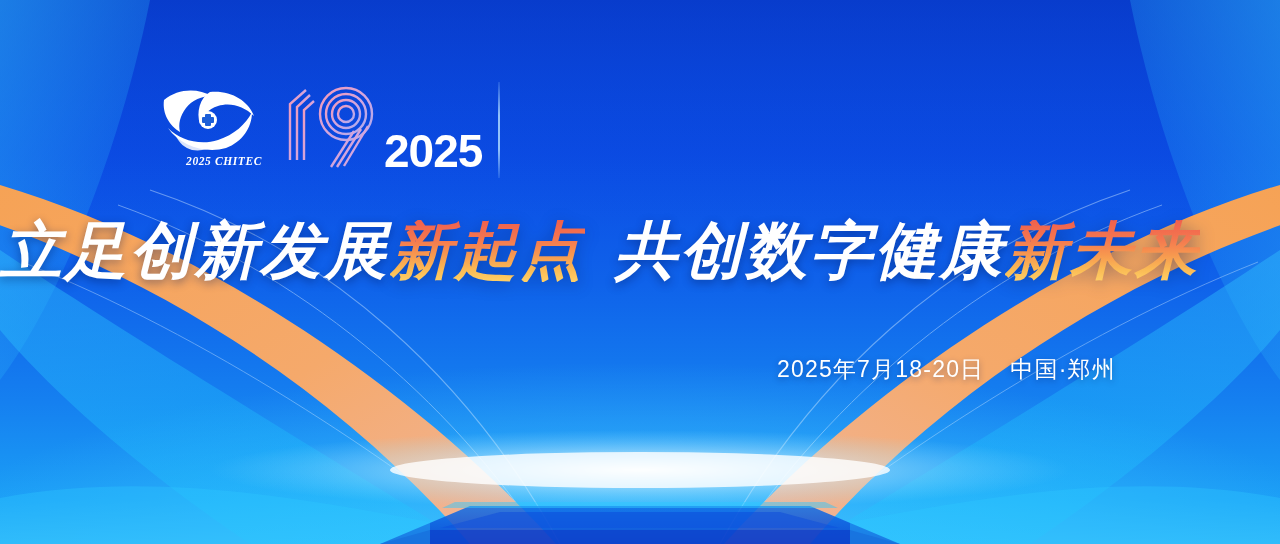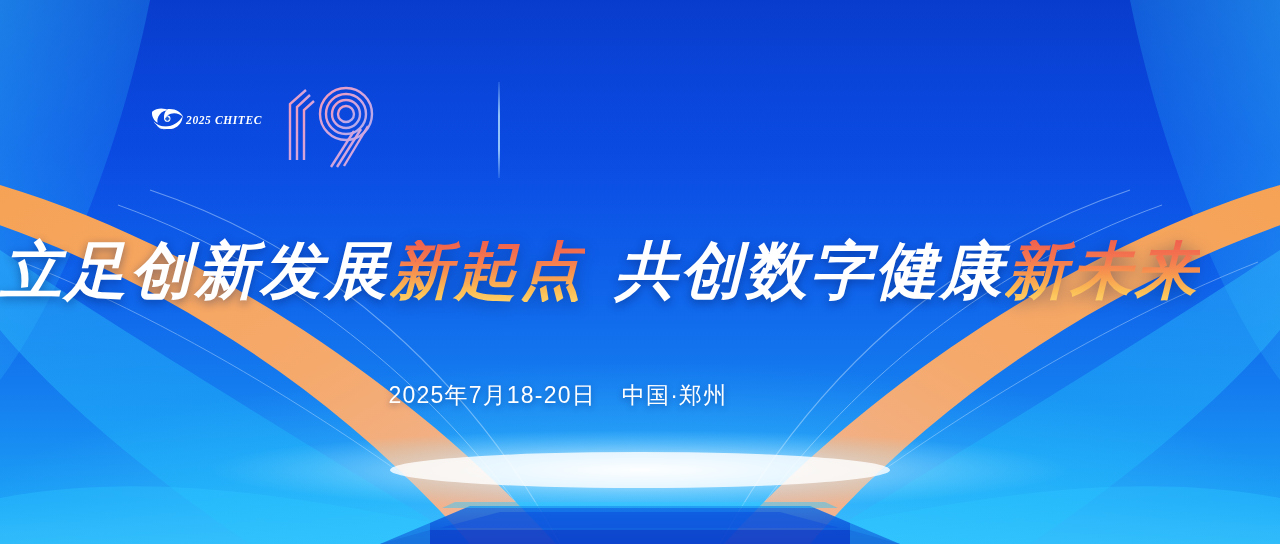--- a/index.html
+++ b/index.html
@@ -9,21 +9,21 @@
     background:
       radial-gradient(120% 80% at 50% 105%, #3fc2ff 0%, rgba(63,194,255,0) 48%),
       linear-gradient(180deg,#0a47dc 0%,#0b4ce4 28%,#0f62ea 52%,#1580f0 74%,#1b9ff6 92%,#30b4f8 100%);
   }
   .layer{position:absolute;inset:0;}
   svg.layer{width:1280px;height:544px;display:block;}
 
   
   #header{position:absolute;left:150px;top:78px;display:flex;align-items:flex-start;}
 
-  #logo-block{width:112px;display:flex;flex-direction:row;align-items:center;padding-top:6px;}
+  #logo-block{width:112px;display:flex;flex-direction:column;align-items:flex-end;padding-top:6px;}
   #logo-mark{width:104px;height:68px;}
   #logo-wordmark{
     margin-top:3px;font-size:11.5px;letter-spacing:.6px;color:#ffffff;
     font-family:"Liberation Serif","DejaVu Serif",serif;font-weight:bold;font-style:italic;
     white-space:nowrap;
   }
 
   #nineteen-block{position:relative;margin-left:18px;width:200px;height:100px;}
   #nineteen-svg{position:absolute;left:0;top:-4px;}
   #year-2025{
@@ -39,42 +39,42 @@
     color:#ffffff;font-size:31px;font-weight:bold;line-height:1.24;letter-spacing:.5px;
     white-space:nowrap;text-shadow:0 1px 3px rgba(0,20,80,.35);
   }
   #subtitle-en{
     margin-top:7px;color:#bcd9ff;font-size:10.4px;font-weight:bold;letter-spacing:.32px;
     white-space:nowrap;
   }
 
   
   #slogan{
-    position:absolute;top:240px;left:0;width:1172px;text-align:center;
+    position:absolute;top:220px;left:0;width:1172px;text-align:center;
     white-space:nowrap;
   }
   #slogan .seg{
     display:inline-block;font-size:62px;line-height:1;font-weight:bold;font-style:italic;
     font-family:"Liberation Serif","DejaVu Serif",serif;letter-spacing:3px;
   }
   #slogan .w{
     color:#ffffff;
     text-shadow:0 3px 10px rgba(0,25,90,.45);
   }
   #slogan .o{
     background:linear-gradient(180deg,#f0604d 0%,#f4764f 30%,#f79a4f 58%,#fbbd56 82%,#ffd066 100%);
     -webkit-background-clip:text;background-clip:text;color:transparent;
     -webkit-text-fill-color:transparent;
     filter:drop-shadow(0 3px 8px rgba(0,25,90,.4));
   }
   #slogan .gap{display:inline-block;width:30px;}
 
   
   #dateline{
-    position:absolute;top:380px;left:0;width:1116px;text-align:center;
+    position:absolute;top:354px;left:0;width:1116px;text-align:right;
     color:#ffffff;font-size:23px;letter-spacing:1.2px;white-space:nowrap;
     text-shadow:0 2px 6px rgba(0,25,90,.4);
   }
   #dateline .sp{display:inline-block;width:26px;}
 </style>
 </head>
 <body>
 
 <div id="banner">
 
@@ -222,20 +222,21 @@
           <path d="M117,56 L128,56"></path>
           <path d="M117,51 L128,51"></path>
           <path d="M140,6 L140,56"></path>
           <path d="M145,6 L145,56"></path>
           <path d="M145,28 L160,28"></path>
           <path d="M145,33 L160,33"></path>
           <path d="M160,28 L160,56"></path>
           <path d="M165,33 L165,56"></path>
         </g>
       </svg>
+      <div id="year-2025">2025</div>
     </div>
 
     <div id="divider"></div>
 
   </div>
 
   <div id="slogan">
     <span class="seg w">立足创新发展</span><span class="seg o">新起点</span><span class="gap"></span><span class="seg w">共创数字健康</span><span class="seg o">新未来</span>
   </div>
 

